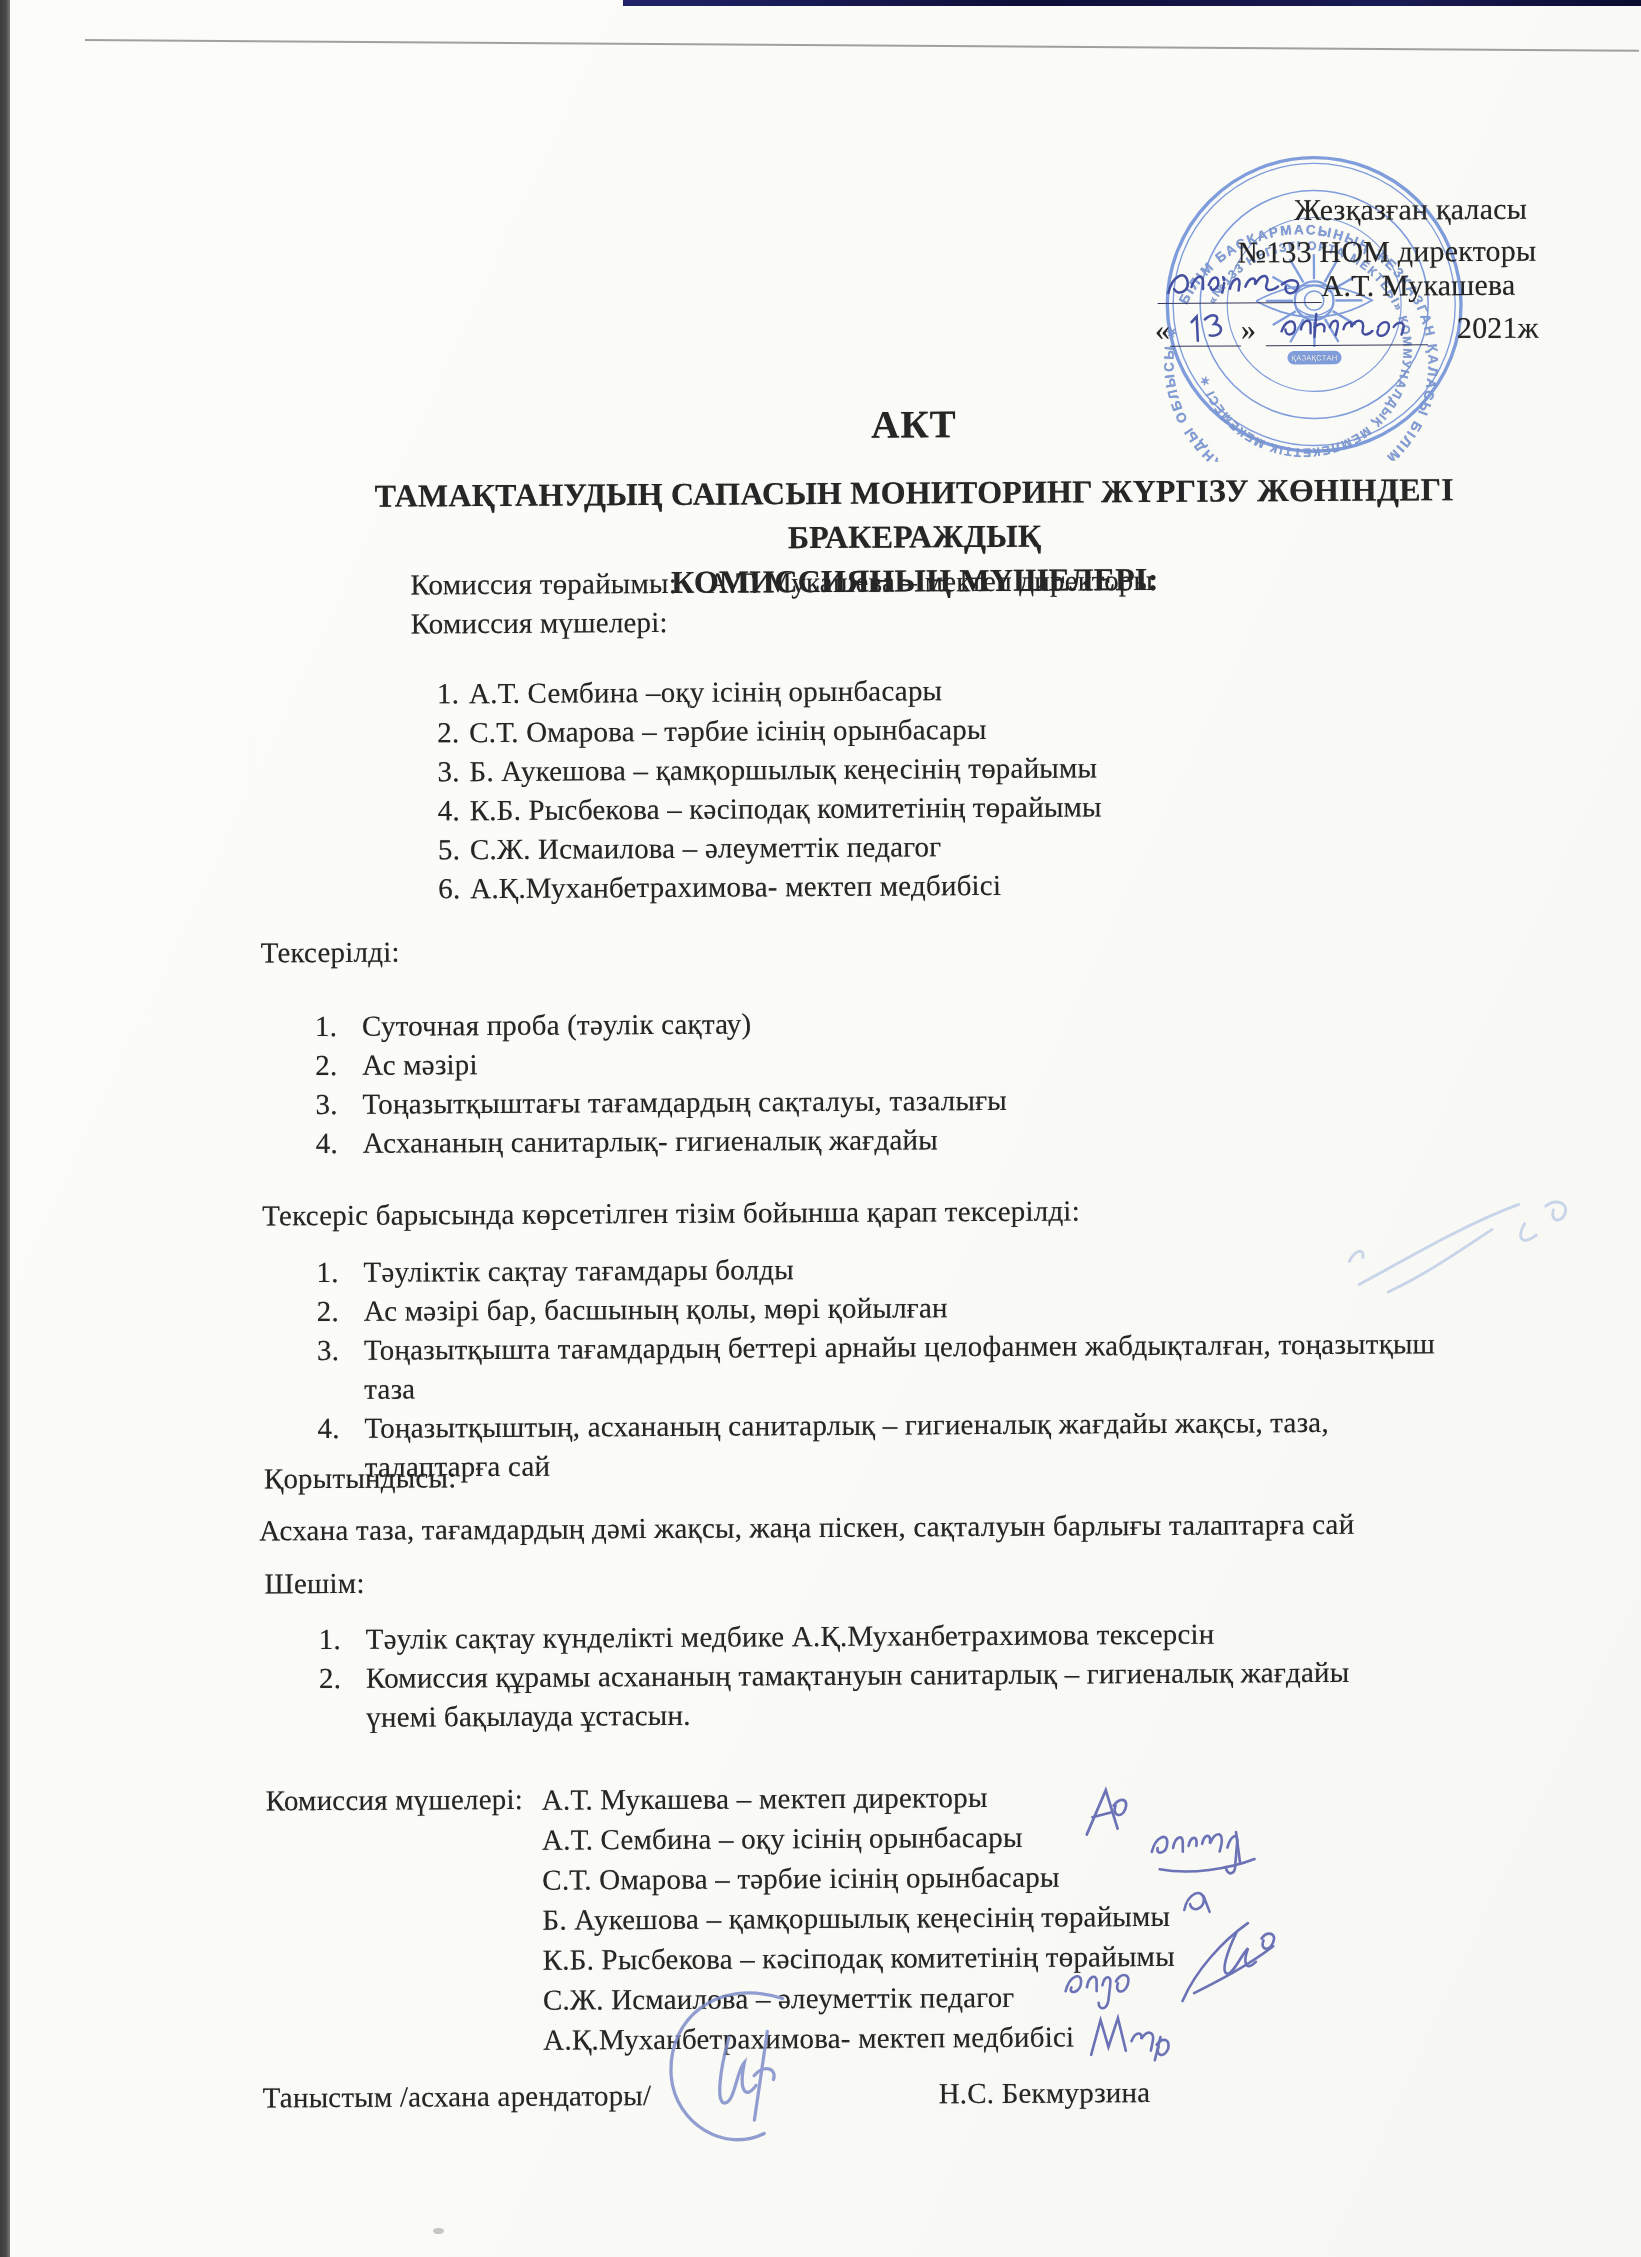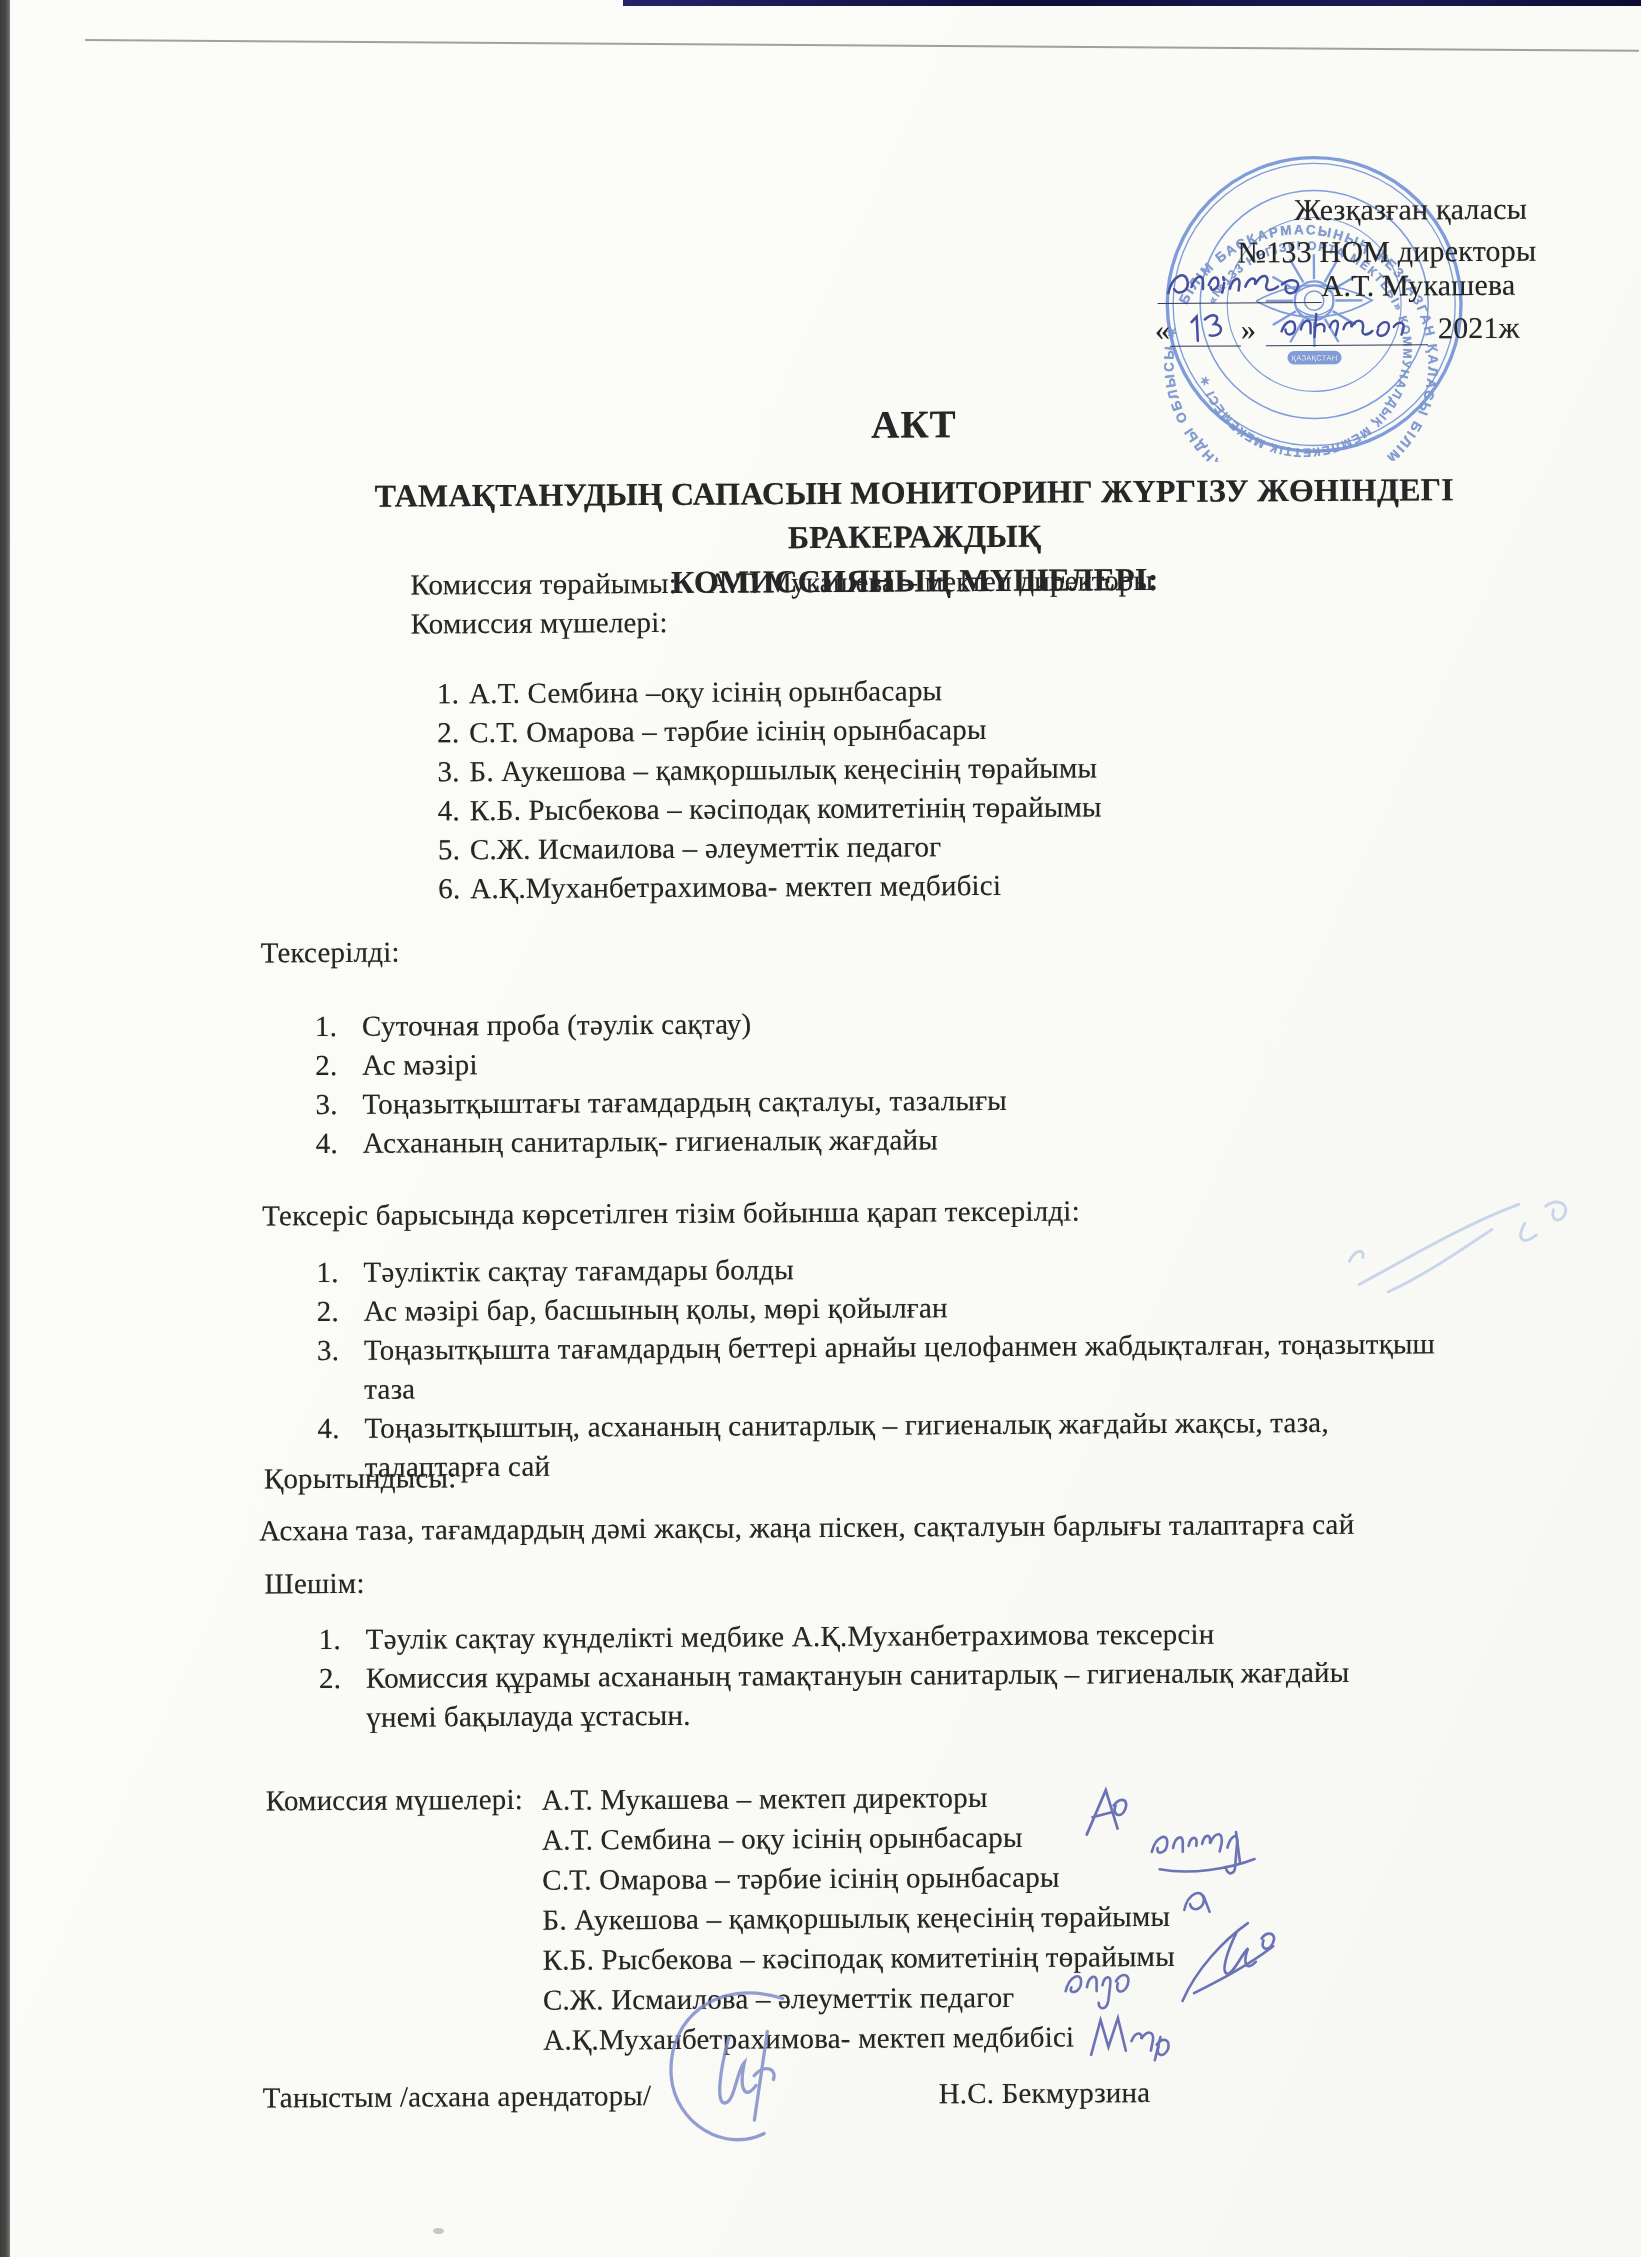--- a/index.html
+++ b/index.html
@@ -141,21 +141,21 @@
           <path d="M8,26 C12,14 22,12 22,22 C22,30 12,32 12,24"></path>
           <path d="M28,24 C30,14 38,12 38,20 L38,28"></path>
           <path d="M44,8 L42,32 M42,22 C48,16 54,18 52,26"></path>
           <path d="M58,22 C60,14 68,12 66,22 L64,30"></path>
           <path d="M72,24 C74,16 82,14 80,22 C86,12 94,14 92,24 C90,30 96,32 102,26"></path>
           <path d="M108,22 C114,14 122,16 118,26 C114,34 104,32 108,24"></path>
           <path d="M124,22 C128,16 136,16 134,24 L132,30"></path>
         </g>
       </svg>
     </span>
-    <span style="margin-left:10px;">2021ж</span>
+    <span style="margin-left:29px;">2021ж</span>
   </div>
 
   <div class="title-col akt" style="top:402px;">АКТ</div>
   <div class="title-col subtitle" style="top:471px;">
     <div>ТАМАҚТАНУДЫҢ САПАСЫН МОНИТОРИНГ ЖҮРГІЗУ ЖӨНІНДЕГІ БРАКЕРАЖДЫҚ</div>
     <div>КОМИССИЯНЫҢ МҮШЕЛЕРІ:</div>
   </div>
 
   <div class="abs" style="left:413px;top:563px;width:1062px;">
     <div class="line">

